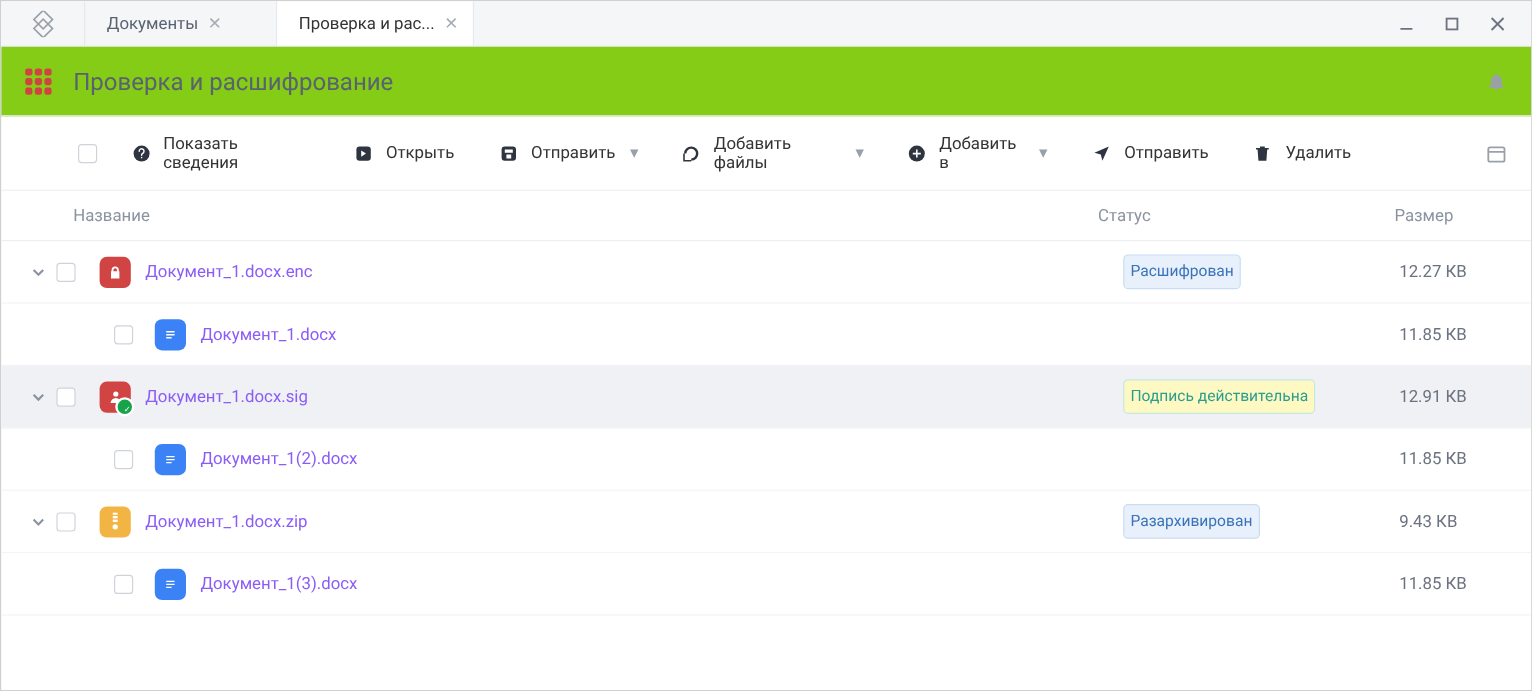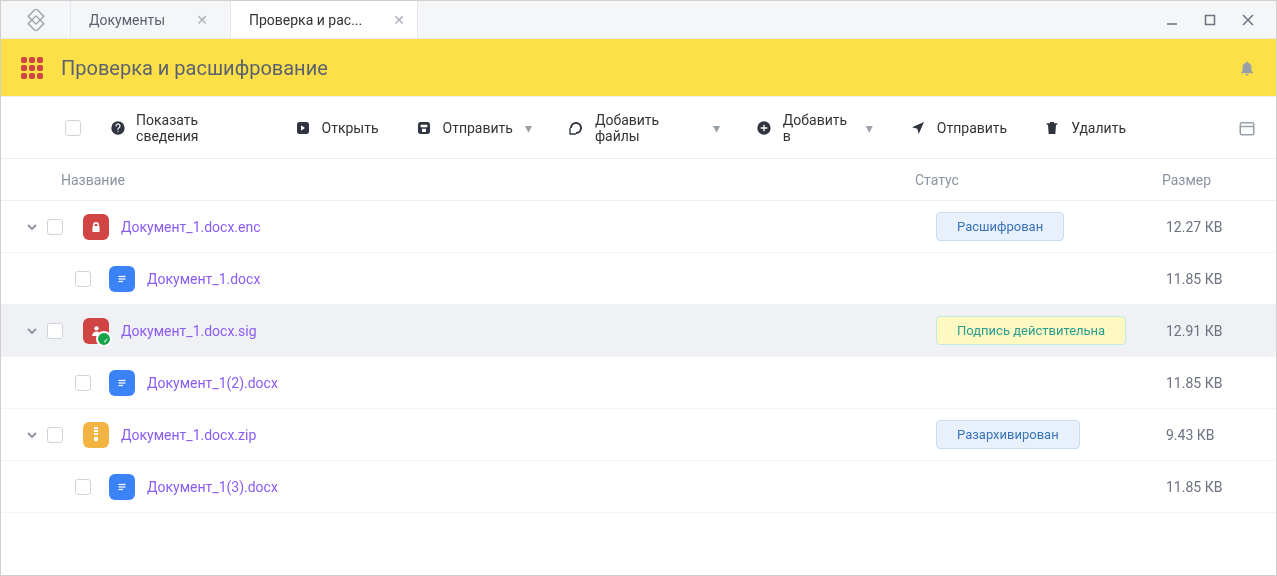--- a/index.html
+++ b/index.html
@@ -28,21 +28,21 @@
     align-items: center;
     justify-content: center;
     color: #9aa0a8;
     border-right: 1px solid #e6e8eb;
   }
   .tabs { display: flex; flex: 1; }
   .tab {
     display: flex;
     align-items: center;
     padding: 0 10px 0 18px;
-    gap: 29px;
+    gap: 6px;
     border-right: 1px solid #e6e8eb;
     color: #5a6270;
     cursor: pointer;
     min-width: 160px;
   }
   .tab.active {
     background: #fff;
     color: #333;
     justify-content: center;
   }
@@ -59,21 +59,21 @@
     padding: 0 22px;
     color: #6b7280;
   }
 
   
   .page-header {
     display: flex;
     align-items: center;
     height: 58px;
     padding: 0 20px;
-    background: #fde047;
+    background: #84cc16;
     border-bottom: 1px solid #edeff2;
   }
   .apps-icon {
     width: 22px; height: 22px;
     display: grid;
     grid-template-columns: repeat(3, 1fr);
     grid-template-rows: repeat(3, 1fr);
     gap: 2px;
     margin-right: 18px;
   }
@@ -162,21 +162,21 @@
   }
   .chk-cell { width: 40px; display: flex; justify-content: flex-start; padding-left: 4px;}
   .chk-cell.indent { width: 74px; justify-content: flex-end; padding-right: 18px;}
   .icon-cell { width: 38px; display: flex; justify-content: flex-start; }
   .icon-cell.indent { margin-left: 0; }
   .name-cell { flex: 1; color: #8b5cf6; }
   .name-cell.child { margin-left: 0; }
   .status-cell { width: 230px; }
   .size-cell { width: 90px; color: #6b7280; }
 
-  .row.child { padding-left: 12px; }
+  .row.child { padding-left: 32px; }
   .row.child .chevron-cell { visibility: hidden; }
 
   
   .ficon {
     width: 26px; height: 26px;
     border-radius: 6px;
     display: flex; align-items: center; justify-content: center;
     color: #fff;
     position: relative;
   }
@@ -199,21 +199,21 @@
     width: 10px; height: 10px;
     z-index: 2;
     color: #fff;
     font-size: 7px;
     display:flex;align-items:center;justify-content:center;
   }
 
   
   .badge {
     display: inline-block;
-    padding: 6px 20px;
+    padding: 6px 5px;
     border-radius: 4px;
     font-size: 13px;
   }
   .badge.blue { background: #e8f1fb; border: 1px solid #c9ddf2; color: #3a73b8; }
   .badge.teal { background: #fef9c3; border: 1px solid #c3e9e0; color: #2a9d8f; }
 
   svg { display: block; }
 </style>
 </head>
 <body>

